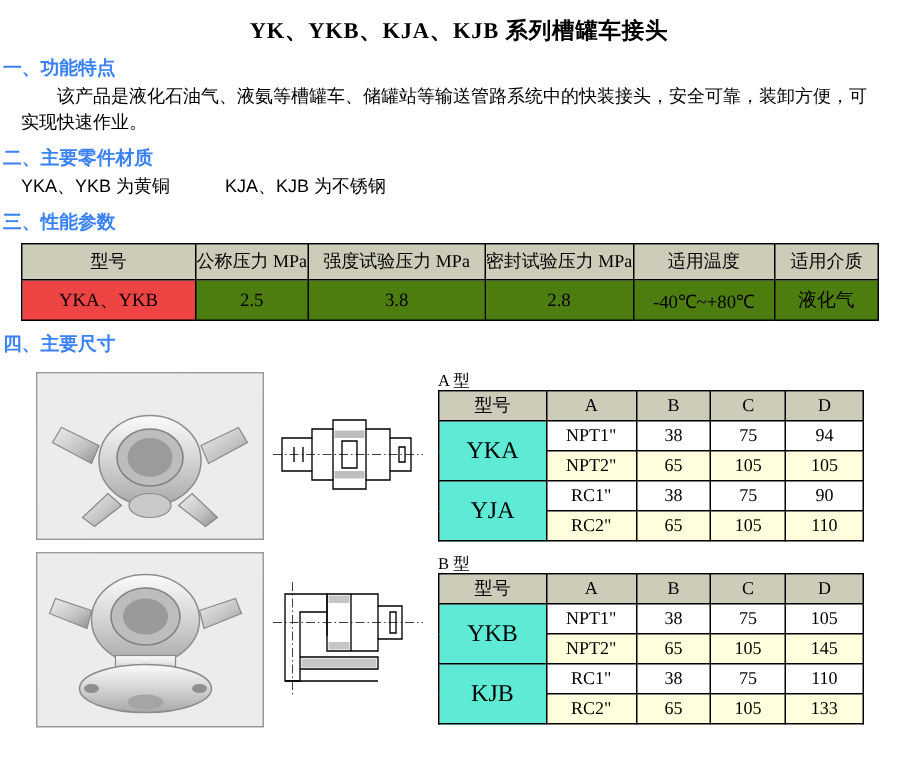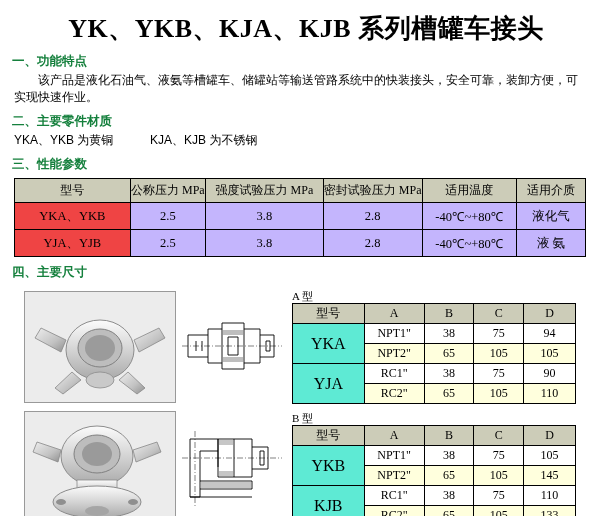--- a/index.html
+++ b/index.html
@@ -17,30 +17,30 @@
   }
   .page {
     position: relative;
     width: 600px;
     height: 516px;
   }
   .title {
     text-align: center;
     font-family: "Liberation Serif", serif;
     font-weight: bold;
-    font-size: 26px;
+    font-size: 15px;
     letter-spacing: 0.5px;
     margin: 11px 0 0 12px;
     color: #000;
   }
   .section-head {
-    color: #15803d;
+    color: #3b82f6;
     font-weight: bold;
     font-size: 12.5px;
-    margin: 7px 0 2px 12px;
+    margin: 7px 0 2px 2px;
     font-family: "Liberation Sans", sans-serif;
   }
   .para {
     font-size: 12px;
     line-height: 17px;
     margin: 0 14px 0 14px;
     text-indent: 24px;
     font-family: "Liberation Sans", sans-serif;
   }
   .matline {
@@ -69,21 +69,21 @@
     margin: 5px 0 0 14px;
     width: 572px;
   }
   #perf-table th {
     background: #ccccb8;
     height: 23px;
     font-size: 12px;
   }
   #perf-table td {
     height: 26px;
-    background: #c4b5fd;
+    background: #4d7c0f;
     font-size: 12.5px;
   }
   #perf-table td.first {
     background: #ef4444;
   }
 
   
   .draw-area {
     position: relative;
     margin-top: 6px;
@@ -156,28 +156,20 @@
       <th style="width:88px">适用温度</th>
       <th style="width:64px">适用介质</th>
     </tr>
     <tr>
       <td class="first">YKA、YKB</td>
       <td>2.5</td>
       <td>3.8</td>
       <td>2.8</td>
       <td>-40℃~+80℃</td>
       <td>液化气</td>
-    </tr>
-    <tr>
-      <td class="first">YJA、YJB</td>
-      <td>2.5</td>
-      <td>3.8</td>
-      <td>2.8</td>
-      <td>-40℃~+80℃</td>
-      <td>液 氨</td>
     </tr>
   </tbody>
     </table>
 
   <div class="section-head">四、主要尺寸</div>
 
   <div class="draw-area">
 
     <div class="photo" style="left:24px; top:4px; width:150px; height:110px;">
       <svg width="150" height="110" viewBox="0 0 150 110">

